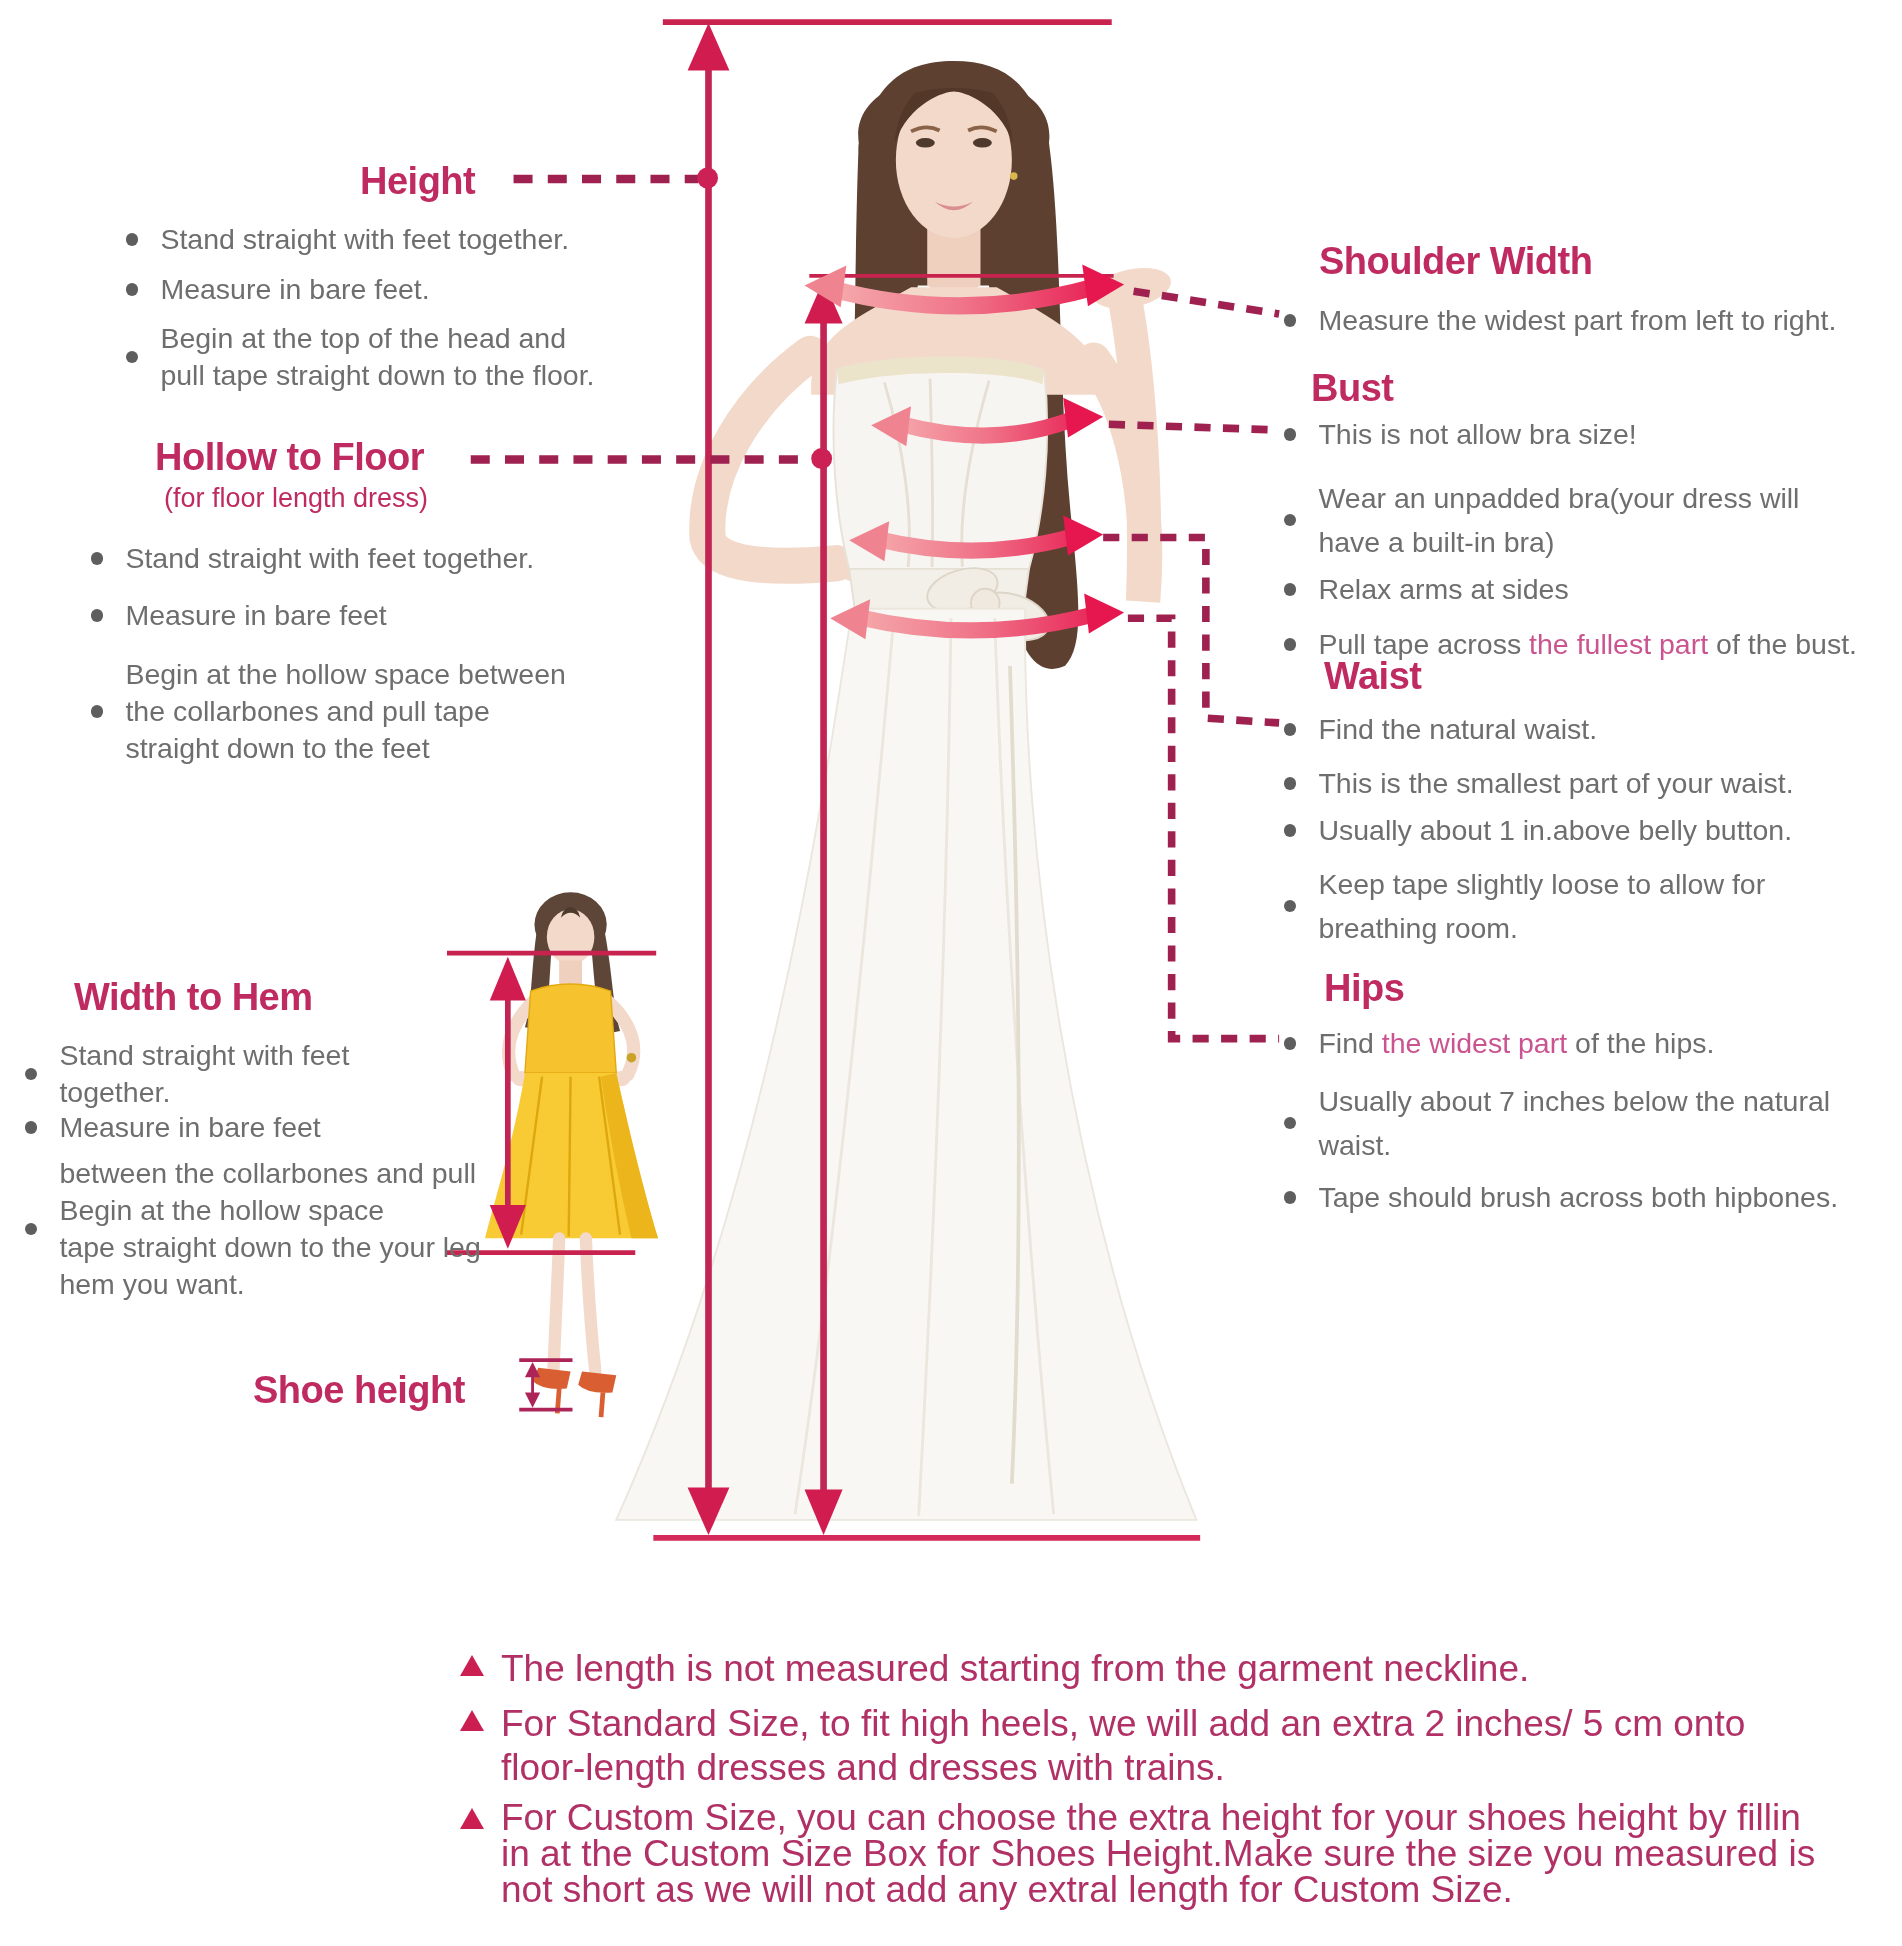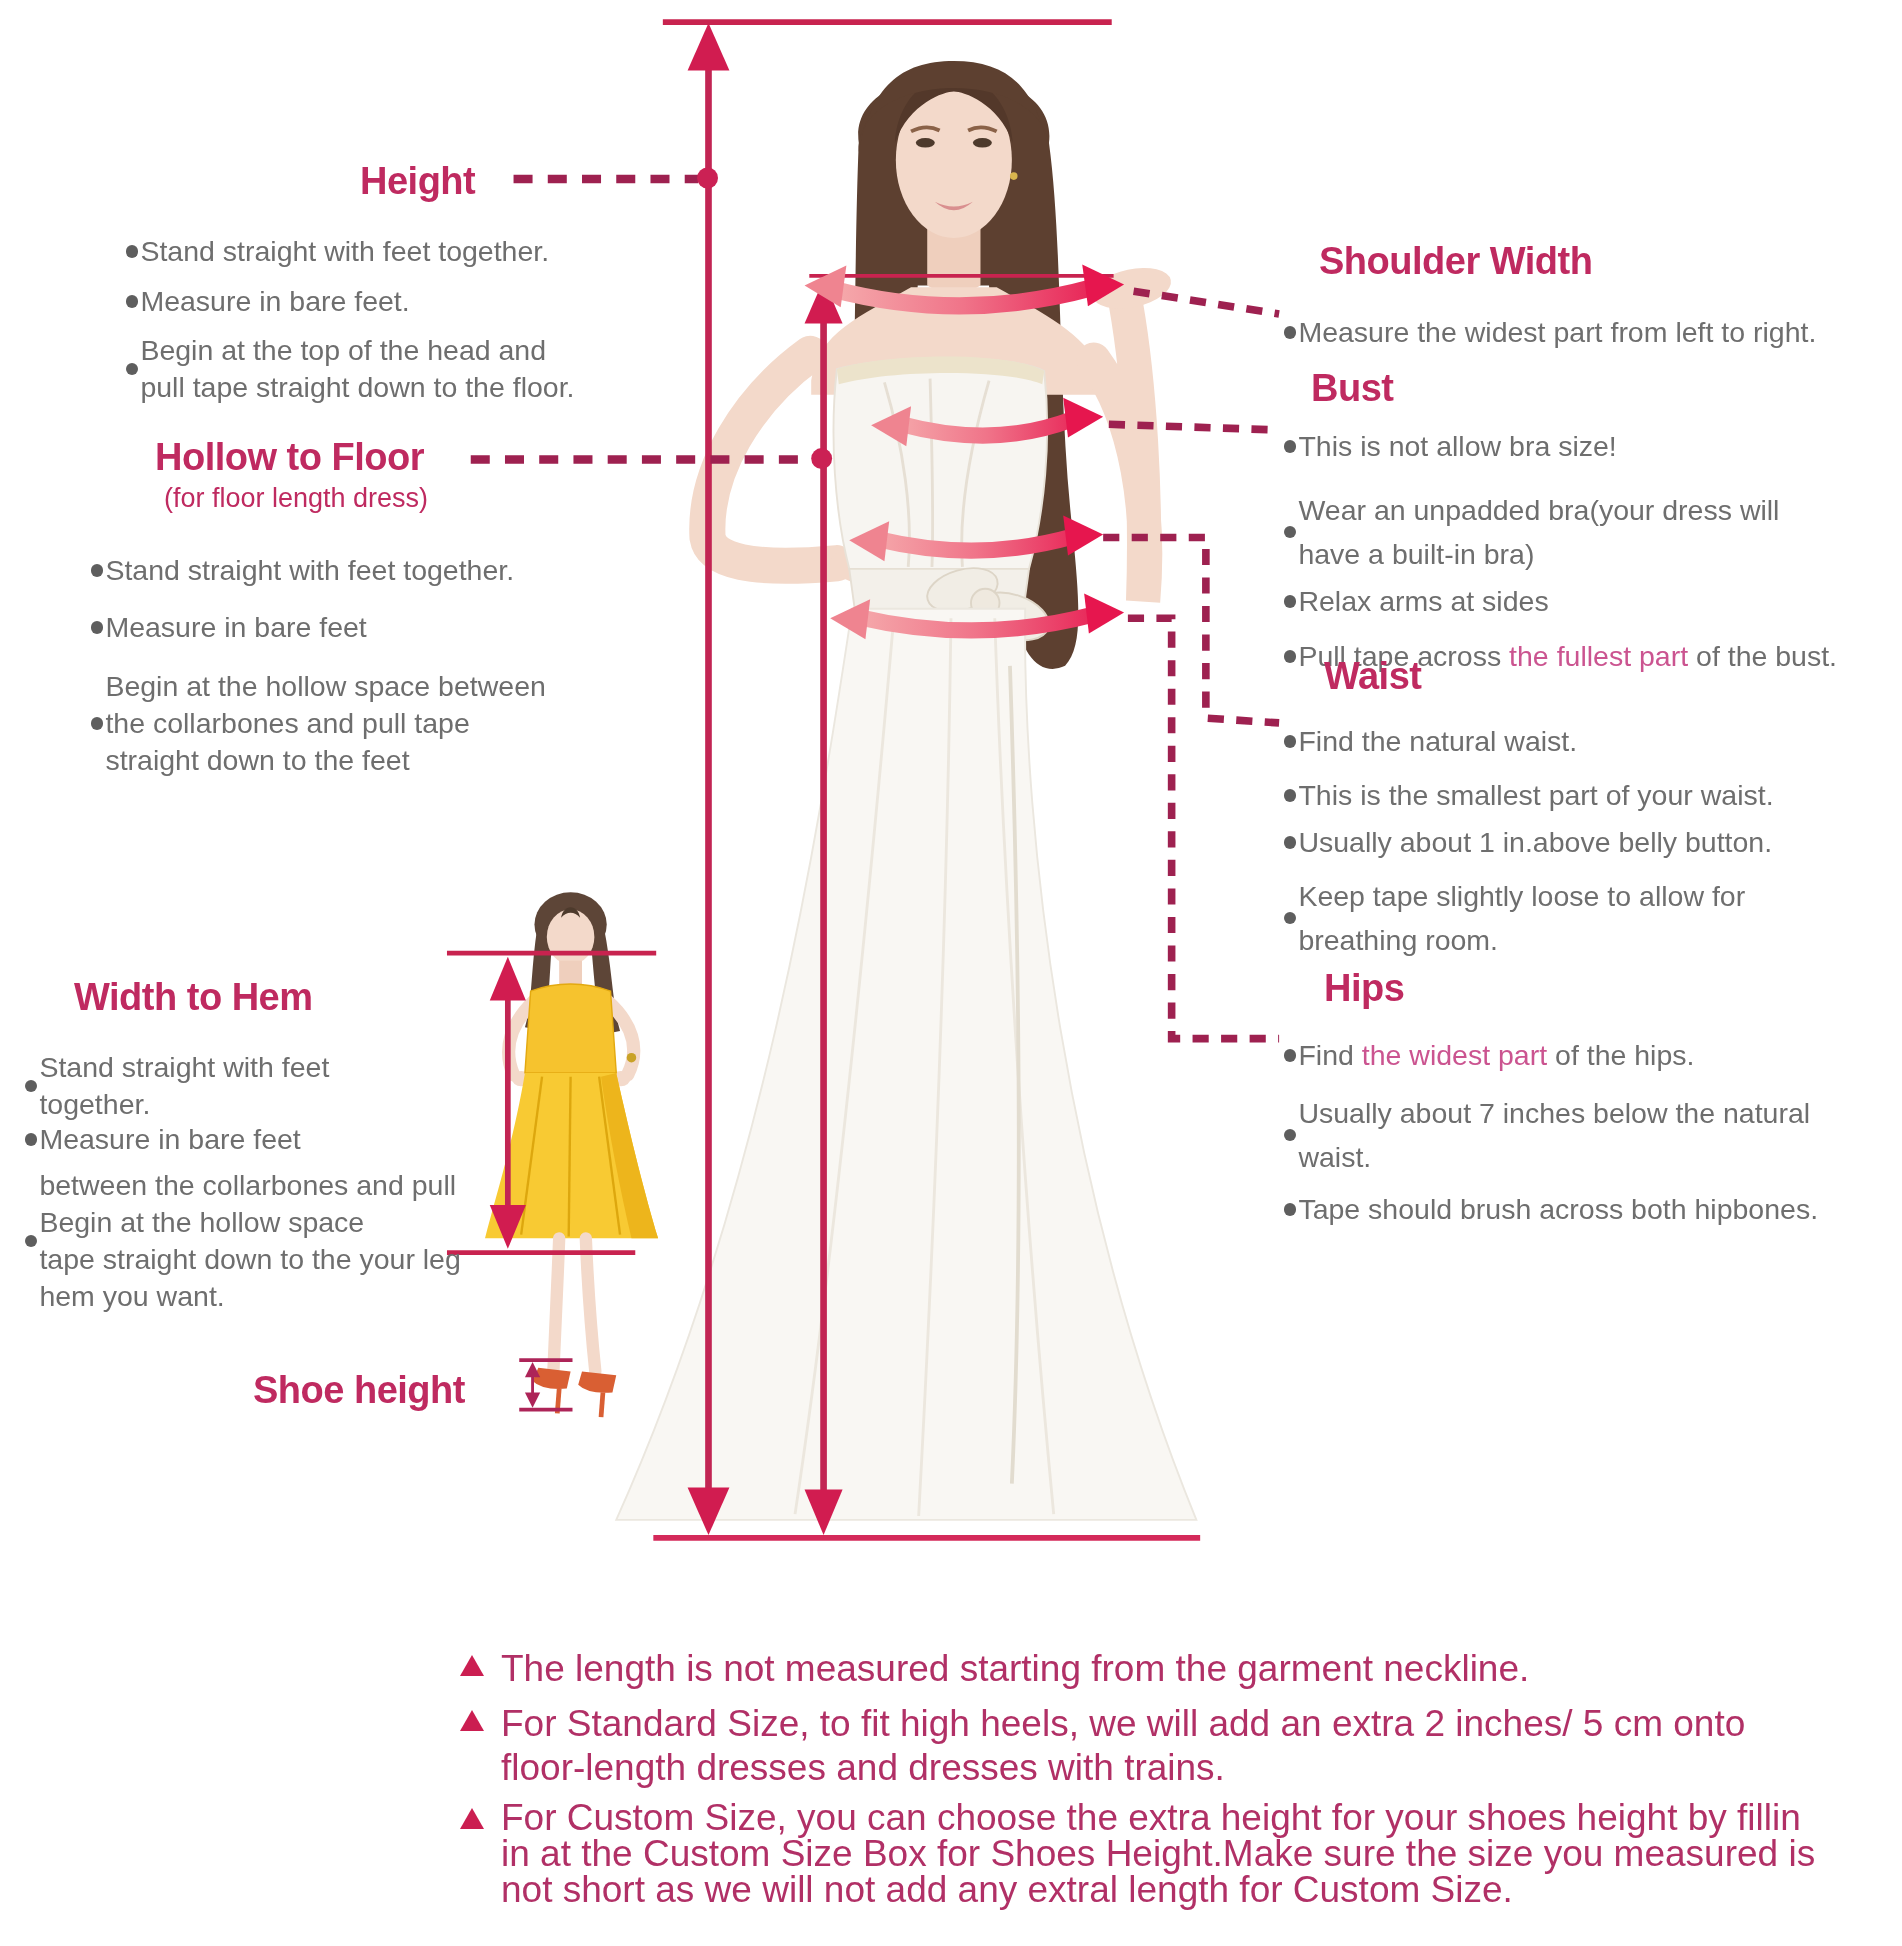--- a/index.html
+++ b/index.html
@@ -1,21 +1,21 @@
 <!DOCTYPE html>
 <html style="font-size:15px"><head>
 <meta charset="utf-8">
 <style>
   html,body{margin:0;padding:0;background:#ffffff;}
   #canvas{position:relative;width:1902px;height:1947px;background:#fff;overflow:hidden;
           font-family:"Liberation Sans","DejaVu Sans",sans-serif;border-radius:9px;}
   #figure-svg{position:absolute;left:0;top:0;}
   .t{position:absolute;color:#bf2a60;font-weight:700;font-size:38px;letter-spacing:-0.5px;white-space:nowrap;}
   .sub{position:absolute;color:#bf2a60;font-size:27px;font-weight:400;white-space:nowrap;margin-left:14px;}
-  .row{position:absolute;display:flex;align-items:center;gap:2px;margin-top:12px;}
+  .row{position:absolute;display:flex;align-items:center;gap:22px;}
   .dot{width:12.4px;height:12.4px;border-radius:50%;background:#5e5e5e;flex:none;}
   .bl{color:#6e6e6e;font-size:28.5px;line-height:37px;white-space:nowrap;}
   .w .bl{line-height:44px;}
   .hl{color:#cb5490;}
   .note{position:absolute;display:flex;gap:17px;align-items:flex-start;}
   .tri{width:0;height:0;border-left:12.4px solid transparent;border-right:12.4px solid transparent;
        border-bottom:21px solid #cb1e51;margin-top:7.6px;flex:none;}
   .nl{color:#b13066;font-size:37px;line-height:44px;white-space:nowrap;}
   .n3 .nl{line-height:36px;}
 </style>

